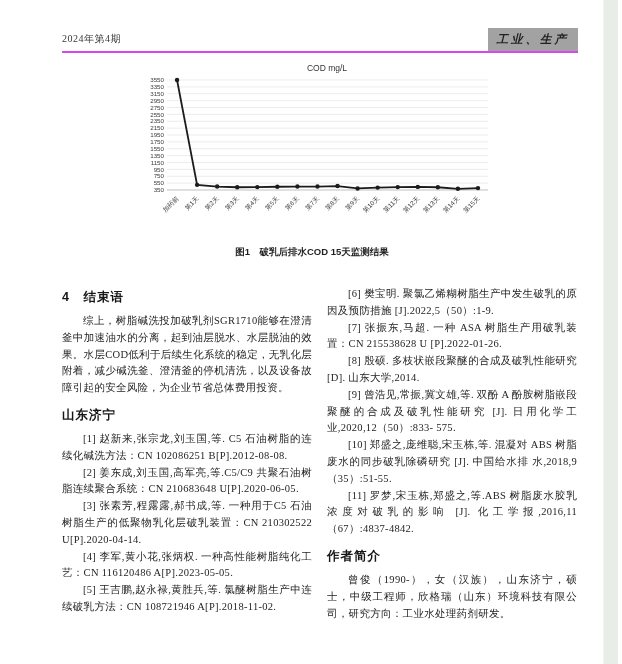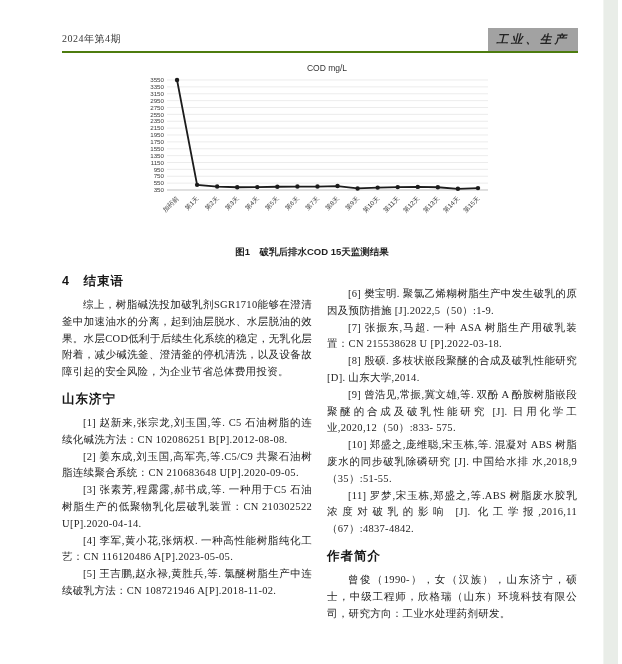--- a/index.html
+++ b/index.html
@@ -6,21 +6,21 @@
   .page{
     position:relative; width:622px; height:664px; background:#ffffff; overflow:hidden;
     font-family:"Liberation Serif","DejaVu Serif",serif; color:#262626;
   }
   .scan-strip{
     position:absolute; top:0; right:4px; width:14px; height:100%;
     background:#e9ede8; border-left:1px solid #f2f4f1;
   }
   .header{
     display:flex; justify-content:space-between; align-items:flex-end;
-    margin:28px 44px 0 62px; border-bottom:2px solid #4d7c0f;
+    margin:28px 44px 0 62px; border-bottom:2px solid #d946ef;
   }
   .issue{font-size:10px; color:#3a3a3a; padding-bottom:5px; letter-spacing:0.5px;}
   .tag{
     background:#a2a2a2; color:#222222; font-family:"Liberation Sans","DejaVu Sans",sans-serif;
     font-weight:bold; font-size:11.5px; padding:4px 9px 4px; letter-spacing:3px;font-style:italic;
   }
   .chart-block{margin:10px 0 0 140px; width:412px;}
   .chart-title{
     width:374px; text-align:center; font-family:"Liberation Sans","DejaVu Sans",sans-serif;
     font-size:8.5px; color:#333333; margin-bottom:1px;
@@ -29,21 +29,21 @@
     width:344px; text-align:center; font-family:"Liberation Sans","DejaVu Sans",sans-serif;
     font-weight:bold; font-size:9.5px; color:#1f1f1f; margin-top:16px;
   }
   .columns{display:flex; gap:15px; margin:14px 45px 0 62px;}
   .col{width:250px;}
   .col-right{padding-top:13px;}
   .heading{
     font-family:"Liberation Sans","DejaVu Sans",sans-serif; font-weight:bold;
     font-size:12.5px; color:#161616; margin:10px 0 7px 0; letter-spacing:1px;
   }
-  .heading-first{margin-top:0;}
+  .heading-first{margin-top:16px;}
   .para{
     font-size:10.5px; line-height:1.6; text-align:justify; margin:0;
     color:#242424; letter-spacing:0.3px;
   }
   .indent{text-indent:2em;}
   .ref{text-indent:2em;}
   svg text{font-family:"Liberation Sans","DejaVu Sans",sans-serif;}
 </style>
 </head>
 <body>
@@ -131,30 +131,30 @@
     <div class="chart-caption">图1　破乳后排水COD 15天监测结果</div>
   </div>
 
   <div class="columns">
     <div class="col">
       <h3 class="heading heading-first">4　结束语</h3>
       <p class="para indent">综上，树脂碱洗投加破乳剂SGR1710能够在澄清釜中加速油水的分离，起到油层脱水、水层脱油的效果。水层COD低利于后续生化系统的稳定，无乳化层附着，减少碱洗釜、澄清釜的停机清洗，以及设备故障引起的安全风险，为企业节省总体费用投资。</p>
       <h3 class="heading">山东济宁</h3>
       <div>
           <p class="para ref">[1] 赵新来,张宗龙,刘玉国,等. C5 石油树脂的连续化碱洗方法：CN 102086251 B[P].2012-08-08.</p>
-          <p class="para ref">[2] 姜东成,刘玉国,高军亮,等.C5/C9 共聚石油树脂连续聚合系统：CN 210683648 U[P].2020-09-05.</p>
+          <p class="para ref">[2] 姜东成,刘玉国,高军亮,等.C5/C9 共聚石油树脂连续聚合系统：CN 210683648 U[P].2020-06-05.</p>
           <p class="para ref">[3] 张素芳,程露露,郝书成,等. 一种用于C5 石油树脂生产的低聚物乳化层破乳装置：CN 210302522 U[P].2020-04-14.</p>
           <p class="para ref">[4] 李军,黄小花,张炳权. 一种高性能树脂纯化工艺：CN 116120486 A[P].2023-05-05.</p>
           <p class="para ref">[5] 王吉鹏,赵永禄,黄胜兵,等. 氯醚树脂生产中连续破乳方法：CN 108721946 A[P].2018-11-02.</p>
         </div>
     </div>
     <div class="col col-right">
       <div>
           <p class="para ref">[6] 樊宝明. 聚氯乙烯糊树脂生产中发生破乳的原因及预防措施 [J].2022,5（50）:1-9.</p>
-          <p class="para ref">[7] 张振东,马超. 一种 ASA 树脂生产用破乳装置：CN 215538628 U [P].2022-03-18.</p>
+          <p class="para ref">[7] 张振东,马超. 一种 ASA 树脂生产用破乳装置：CN 215538628 U [P].2022-01-26.</p>
           <p class="para ref">[8] 殷硕. 多枝状嵌段聚醚的合成及破乳性能研究 [D]. 山东大学,2014.</p>
           <p class="para ref">[9] 曾浩见,常振,冀文雄,等. 双酚 A 酚胺树脂嵌段聚醚的合成及破乳性能研究 [J]. 日用化学工业,2020,12（50）:833- 575.</p>
           <p class="para ref">[10] 郑盛之,庞维聪,宋玉栋,等. 混凝对 ABS 树脂废水的同步破乳除磷研究 [J]. 中国给水排 水,2018,9（35）:51-55.</p>
           <p class="para ref">[11] 罗梦,宋玉栋,郑盛之,等.ABS 树脂废水胶乳浓度对破乳的影响 [J]. 化工学报,2016,11（67）:4837-4842.</p>
         </div>
       <h3 class="heading">作者简介</h3>
       <p class="para indent">曾俊（1990-），女（汉族），山东济宁，硕士，中级工程师，欣格瑞（山东）环境科技有限公司，研究方向：工业水处理药剂研发。</p>
     </div>
   </div>
 </div>

